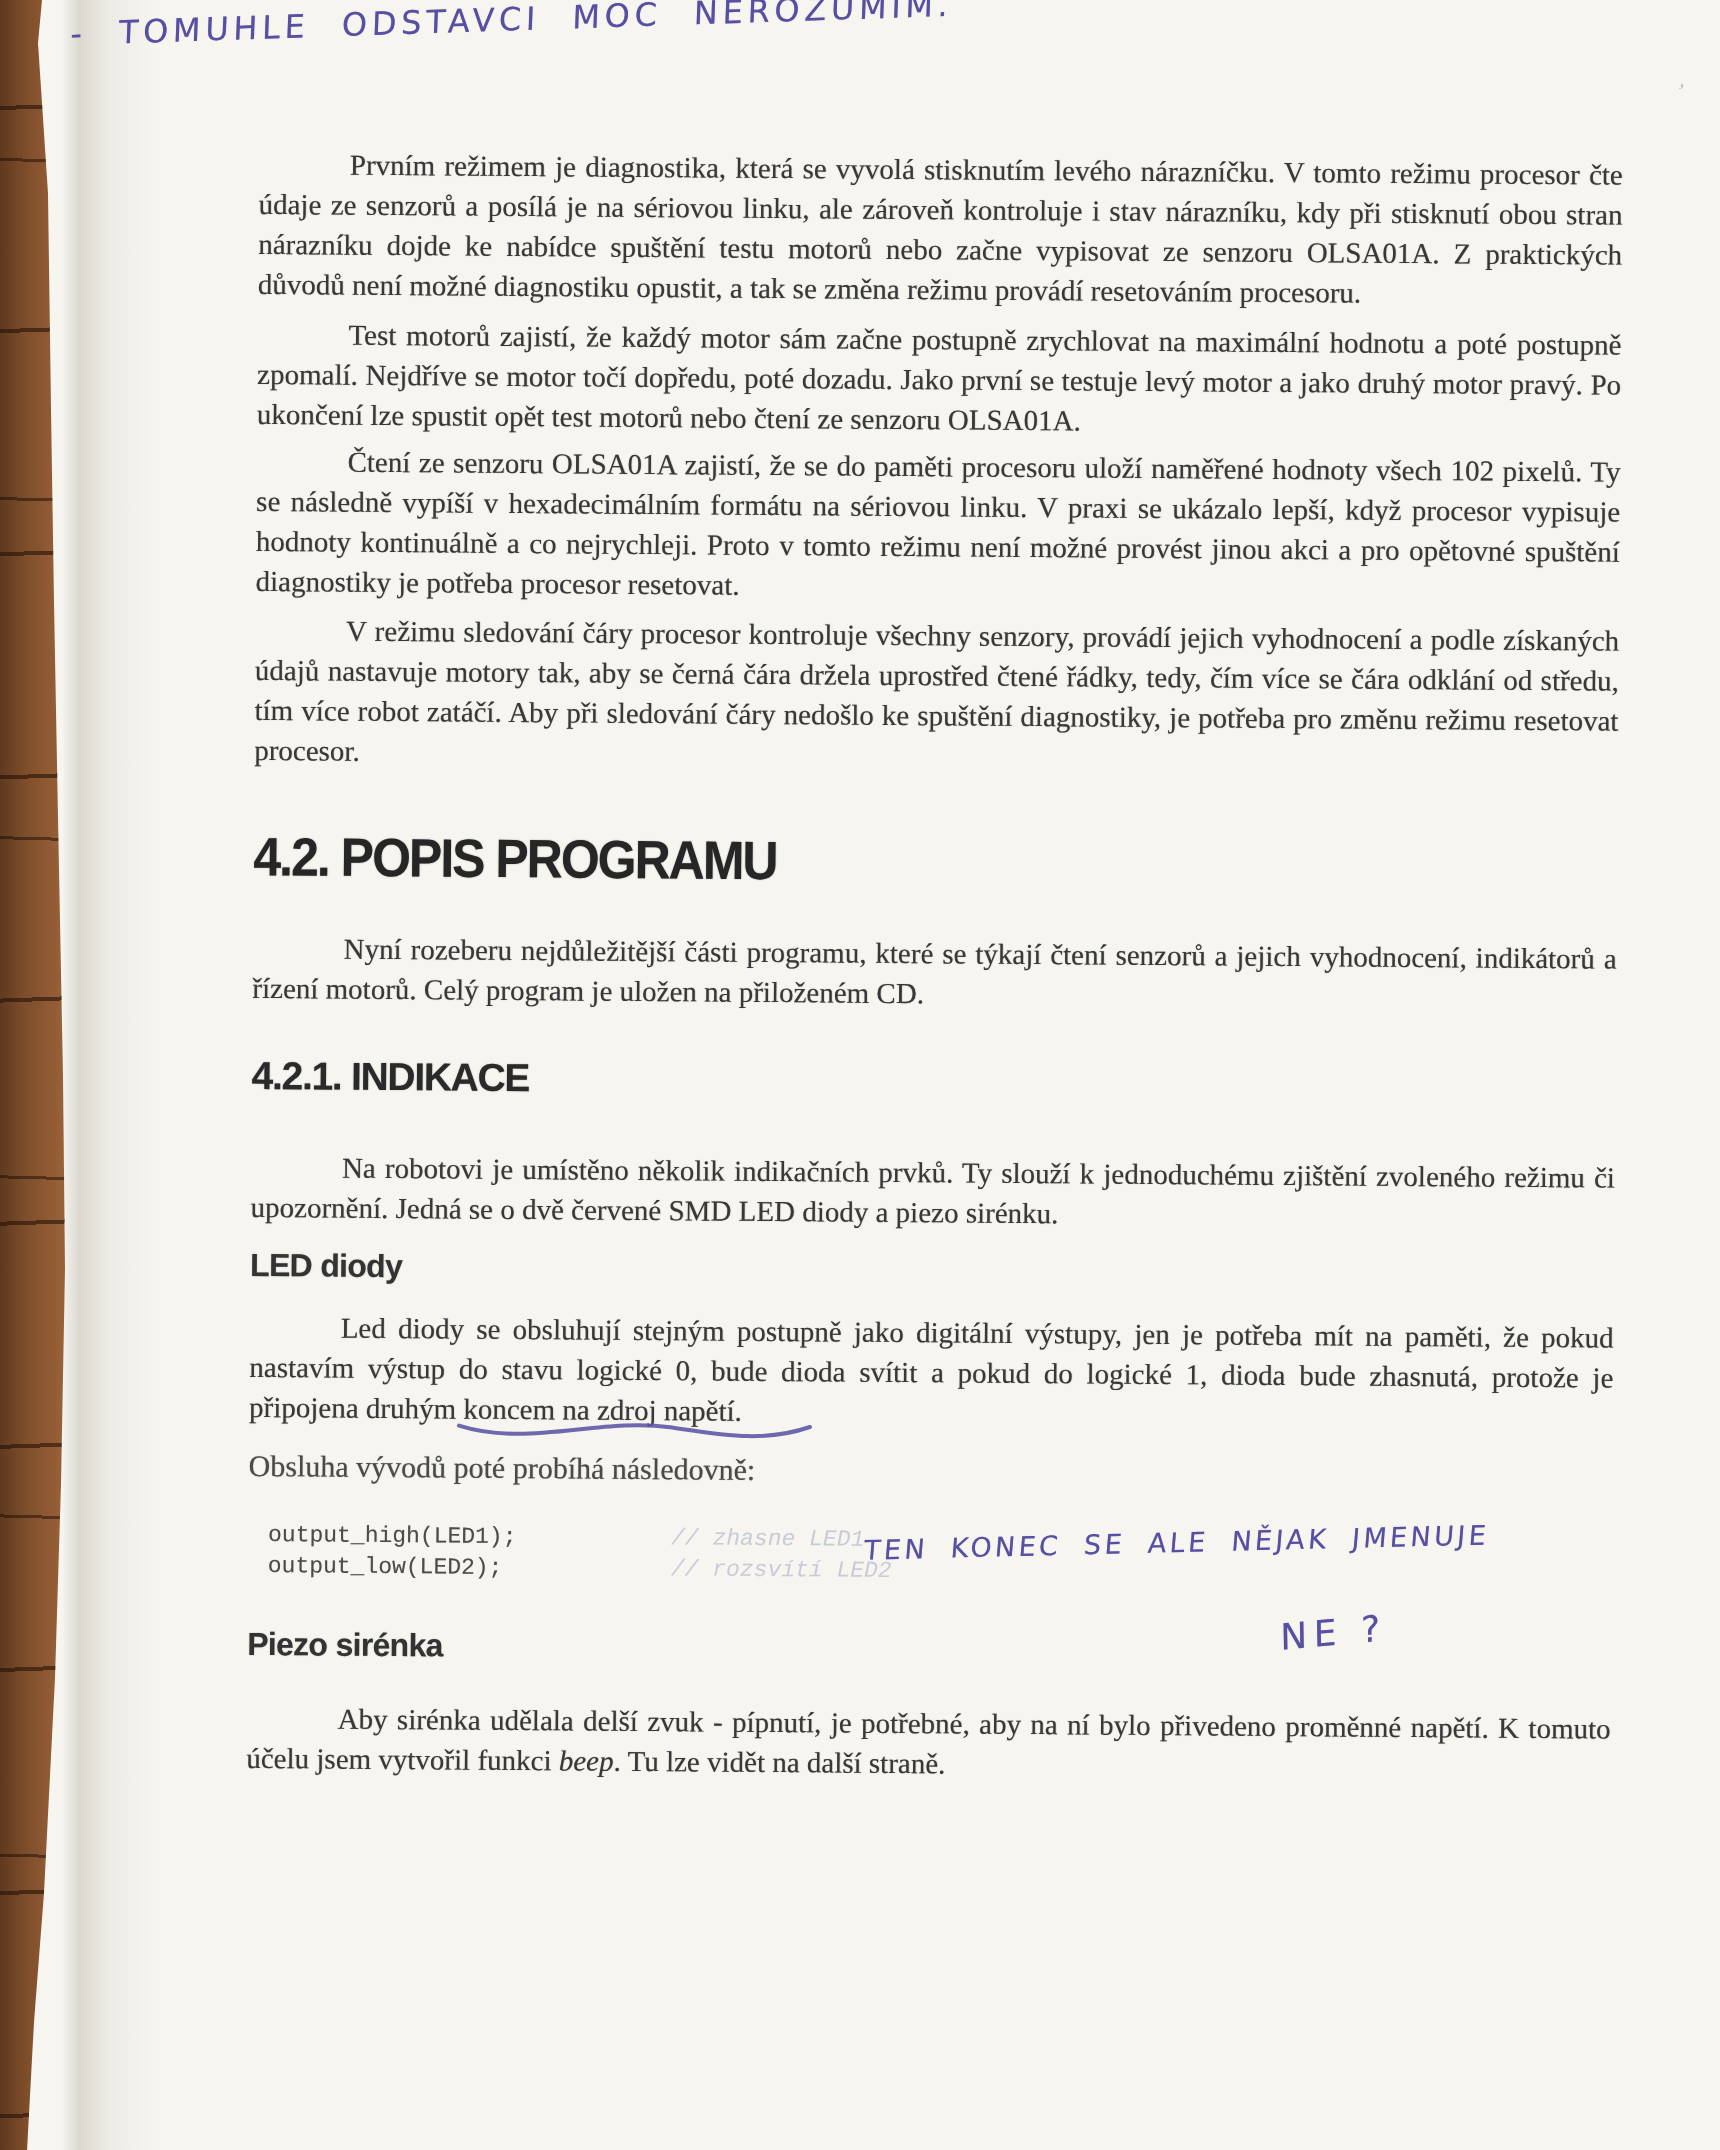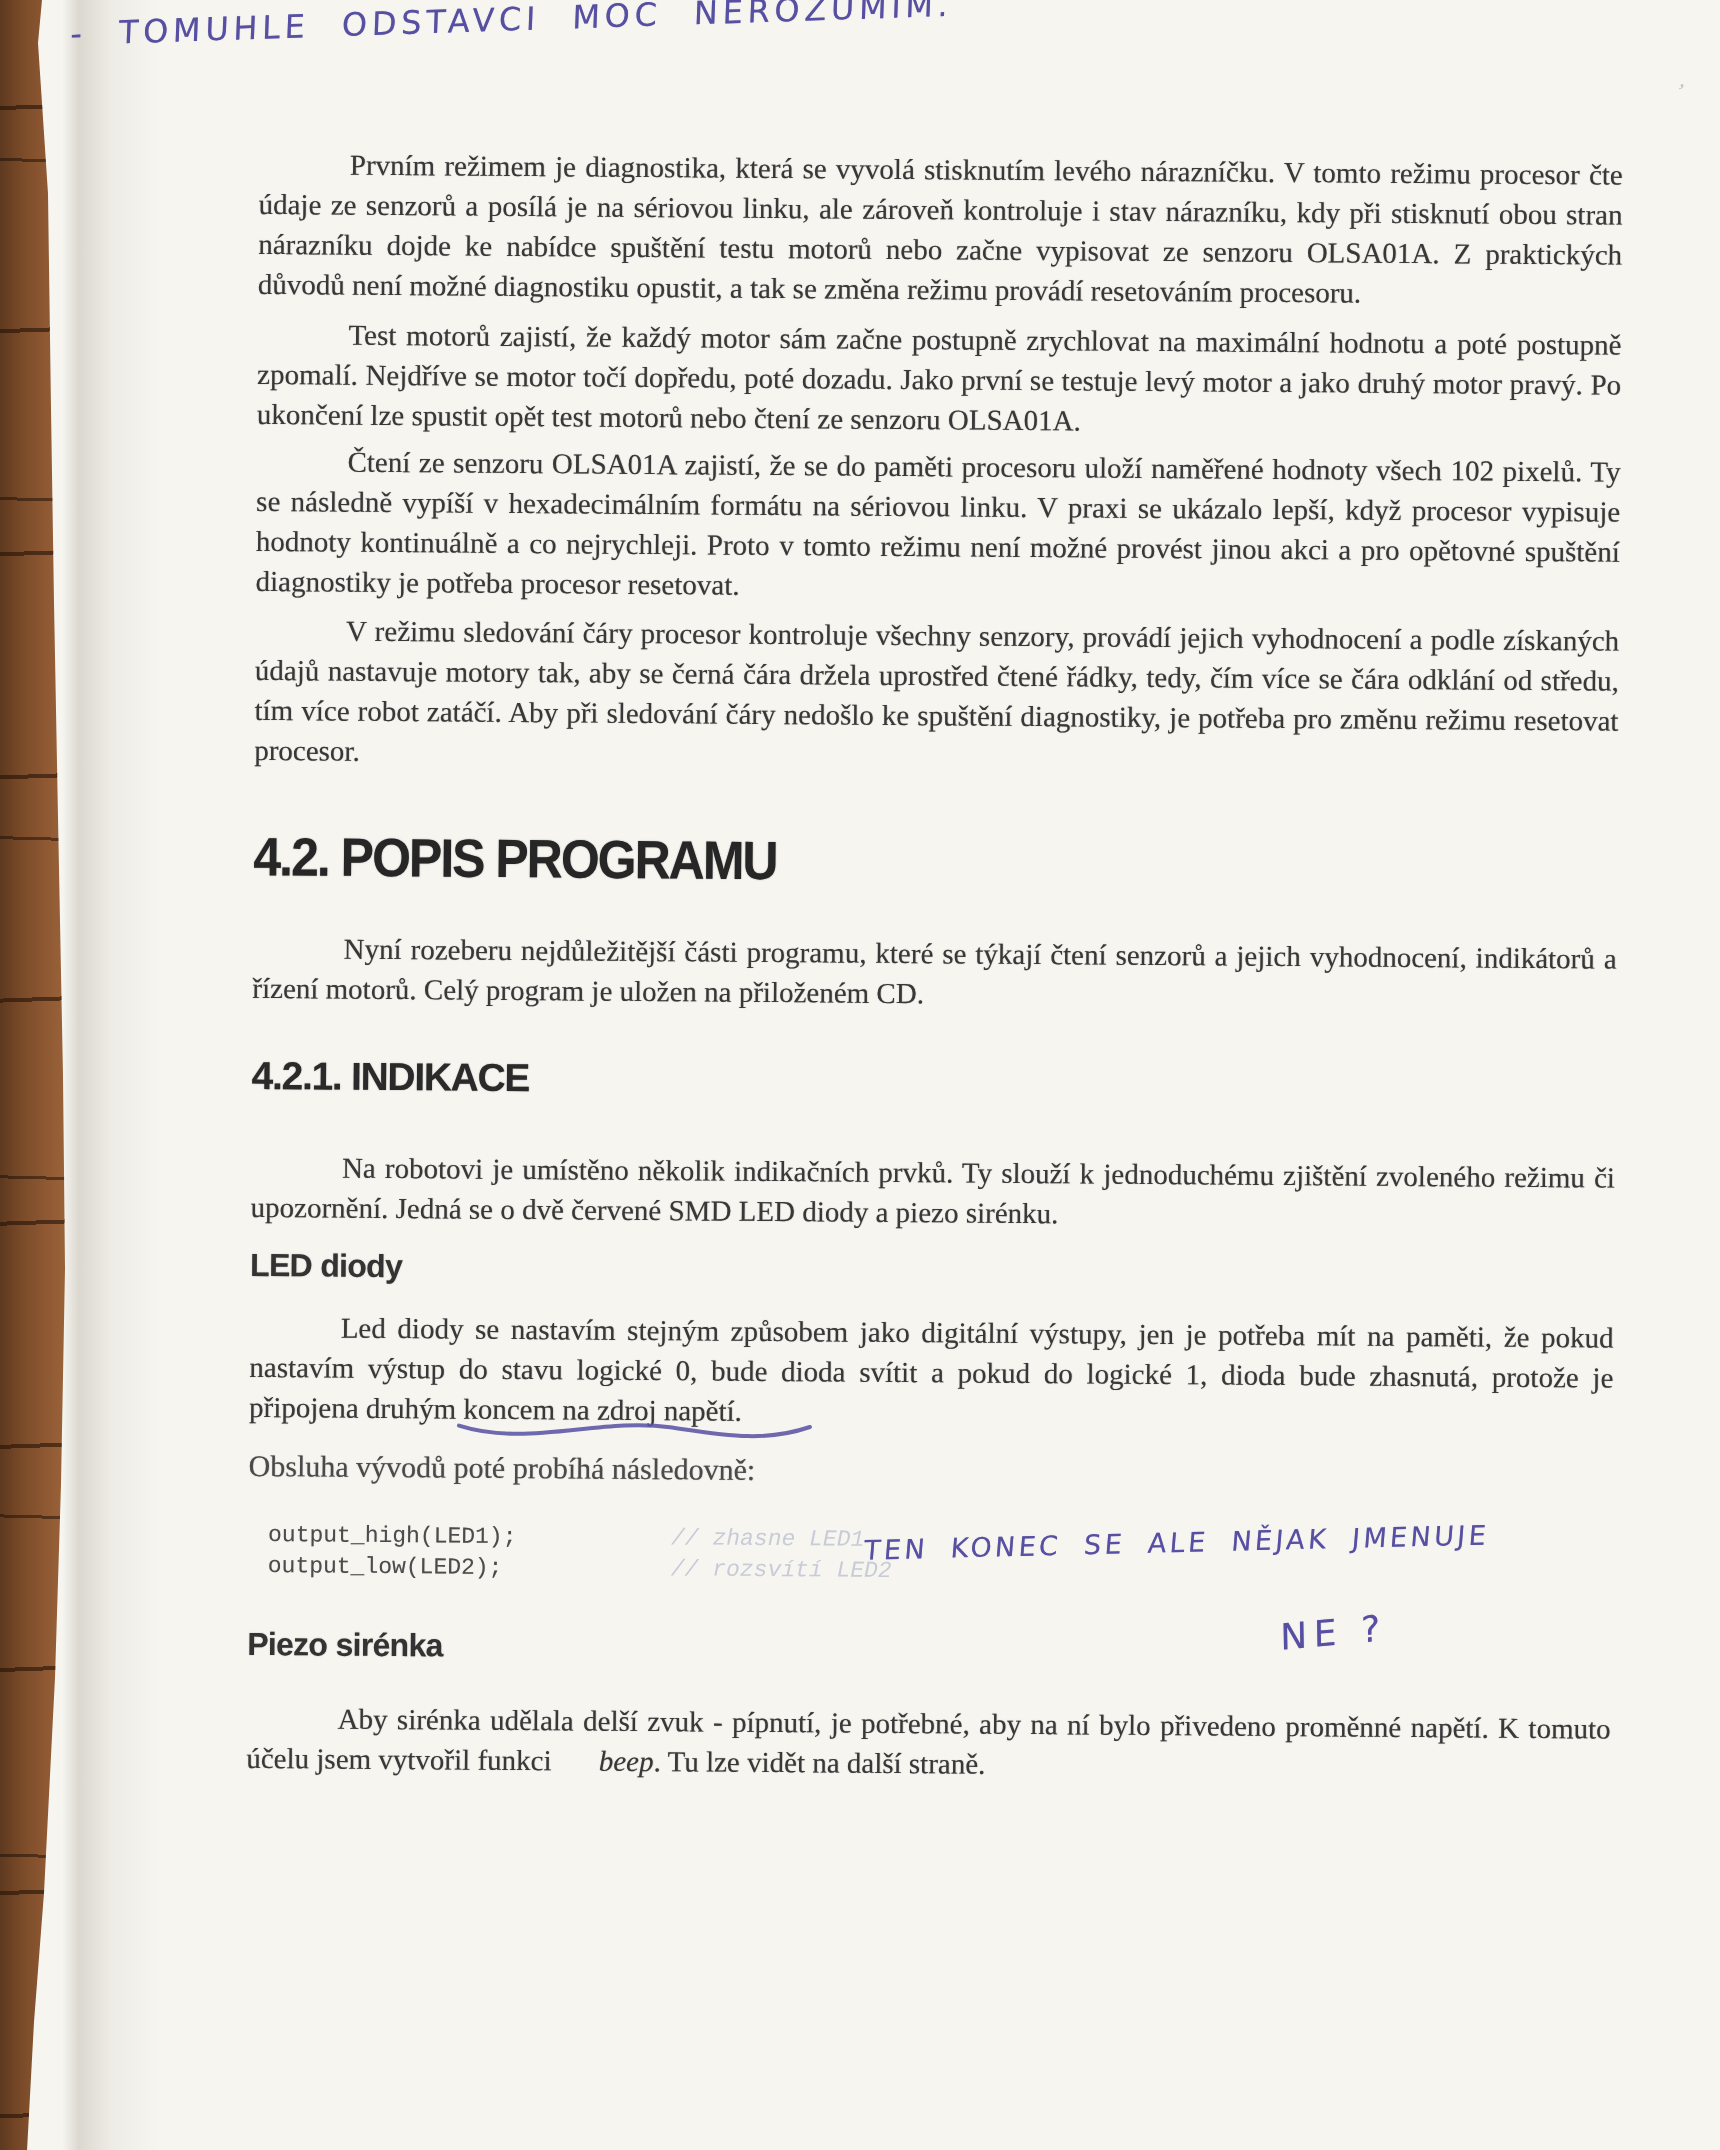--- a/index.html
+++ b/index.html
@@ -57,21 +57,21 @@
     font-family:"Liberation Mono","DejaVu Sans Mono",monospace;
     font-size:23px;line-height:31px;color:#4c4c4c;
     text-shadow:0 0 0.7px rgba(90,90,90,.4);
   }
   .codeline .code{display:inline-block;width:403px;}
   .codeline .comment{color:#c8ccd7;font-style:italic;text-shadow:none;}
   .mt-piezo{margin-top:44px}
   .mt-piezopara{margin-top:36px}
   .wavy{position:relative;white-space:nowrap;}
   .wavy svg{position:absolute;left:-8px;bottom:-24px;overflow:visible;}
-  .beep-italic{font-style:italic;margin-left:40px;}
+  .beep-italic{font-style:italic;}
   
   .ink{
     font-family:"DejaVu Sans",sans-serif;
     color:#564fa2;position:absolute;white-space:nowrap;
     text-shadow:0 0 0.7px rgba(86,79,162,.55);
   }
   .note-top{
     left:71px;top:15px;font-size:32px;letter-spacing:4.7px;word-spacing:17.5px;
     transform:rotate(-1.9deg) skewX(-4deg);transform-origin:0 0;
   }
@@ -107,21 +107,21 @@
   <p class="para mt13">V režimu sledování čáry procesor kontroluje všechny senzory, provádí jejich vyhodnocení a podle získaných údajů nastavuje motory tak, aby se černá čára držela uprostřed čtené řádky, tedy, čím více se čára odklání od středu, tím více robot zatáčí. Aby při sledování čáry nedošlo ke spuštění diagnostiky, je potřeba pro změnu režimu resetovat procesor.</p>
 
   <h1 class="h1">4.2. POPIS PROGRAMU</h1>
   <p class="para mt-intro">Nyní rozeberu nejdůležitější části programu, které se týkají čtení senzorů a jejich vyhodnocení, indikátorů a řízení motorů. Celý program je uložen na přiloženém CD.</p>
 
   <h2 class="h2">4.2.1. INDIKACE</h2>
   <p class="para mt-narobot">Na robotovi je umístěno několik indikačních prvků. Ty slouží k jednoduchému zjištění zvoleného režimu či upozornění. Jedná se o dvě červené SMD LED diody a piezo sirénku.</p>
 
   <div class="h3 mt-led">LED diody</div>
 
-  <p class="para mt-ledpara"><span>Led diody se nastavím stejným způsobem jako digitální výstupy, jen je potřeba mít na paměti, že pokud nastavím výstup do stavu logické 0, bude dioda svítit a pokud do logické 1, dioda bude zhasnutá, protože je připojena druhým </span><span class="wavy"><span>koncem na zdroj napětí</span><svg width="363" height="34" viewBox="0 0 540 50">
+  <p class="para mt-ledpara"><span>Led diody se obsluhují stejným postupně jako digitální výstupy, jen je potřeba mít na paměti, že pokud nastavím výstup do stavu logické 0, bude dioda svítit a pokud do logické 1, dioda bude zhasnutá, protože je připojena druhým </span><span class="wavy"><span>koncem na zdroj napětí</span><svg width="363" height="34" viewBox="0 0 540 50">
           <path d="M6,16 C110,48 215,2 320,16 C400,27 460,38 528,14" fill="none" stroke="#564fa2" stroke-width="6" stroke-linecap="round" opacity="0.85"></path>
         </svg></span><span>.</span></p>
 
   <p class="para obsluha" style="text-indent:0">Obsluha vývodů poté probíhá následovně:</p>
 
   <div class="codeblock">
     <div class="codeline"><span class="code">output_high(LED1);</span><span class="comment">// zhasne  LED1</span></div>
     <div class="codeline"><span class="code">output_low(LED2);</span><span class="comment">// rozsvítí LED2</span></div>
   </div>
 

